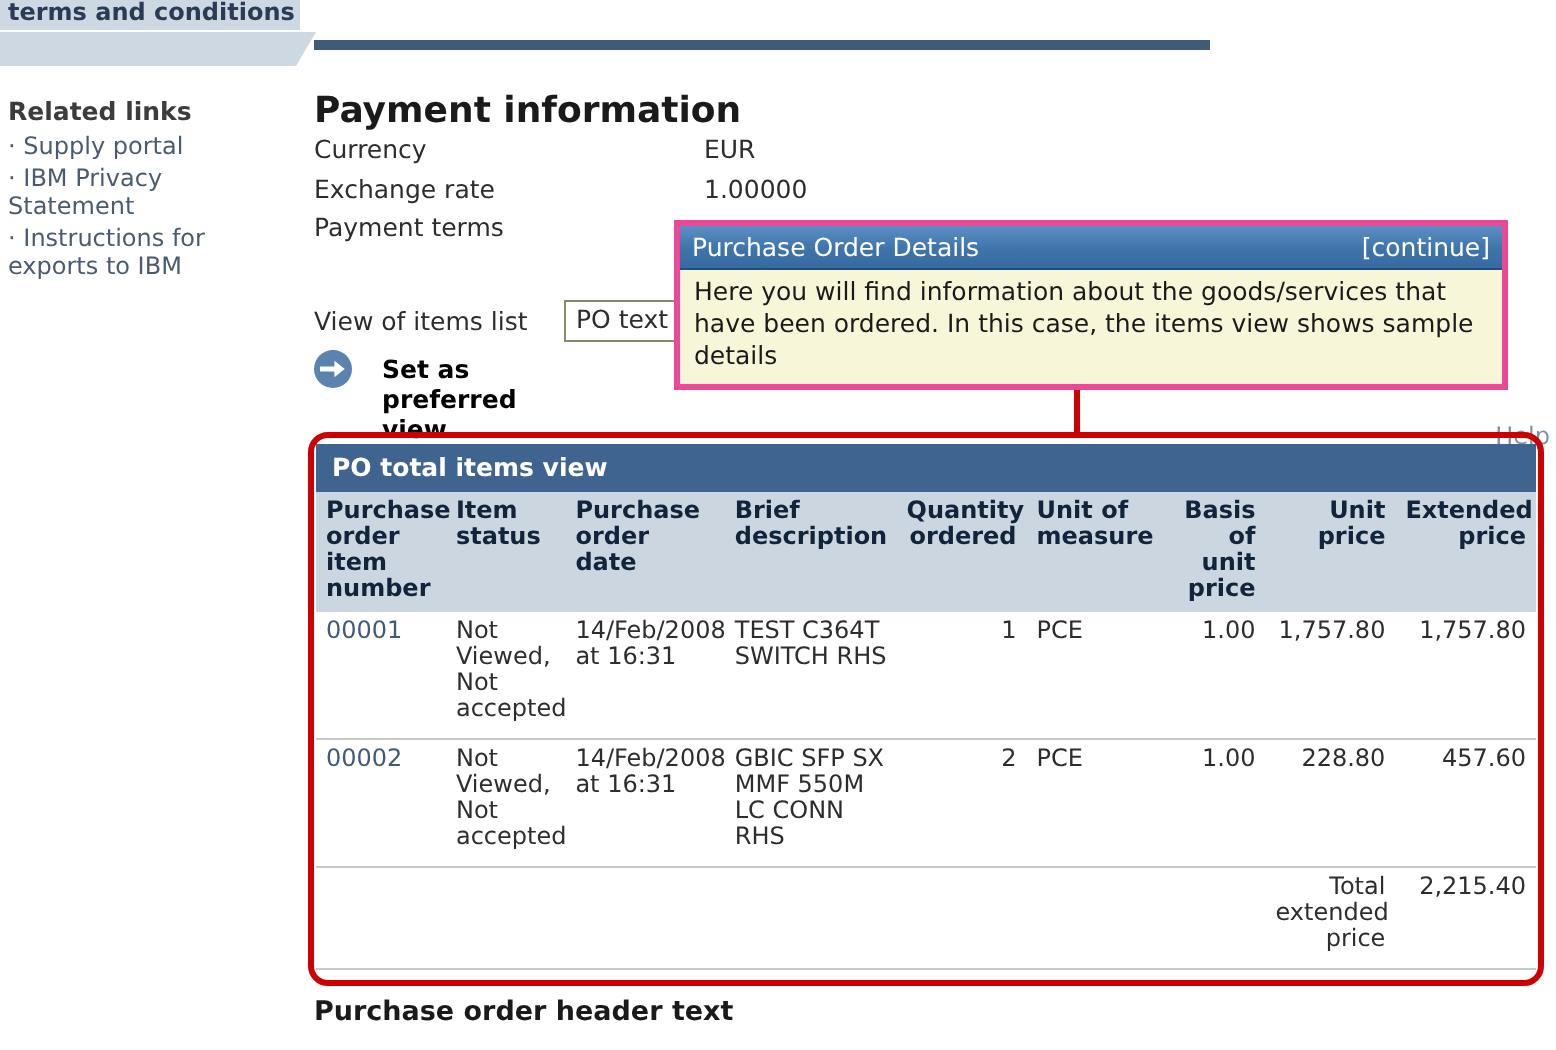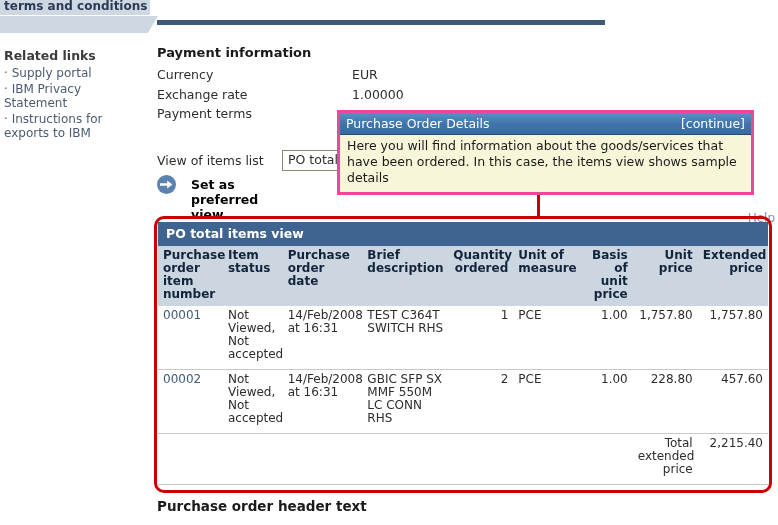--- a/index.html
+++ b/index.html
@@ -31,21 +31,21 @@
   }
   .rail-link{
     position:absolute;left:4px;width:140px;color:#4a5b70;font-size:12px;line-height:13.5px;
   }
   .rail-bullet{color:#4a5b70;}
 
   
   #main{position:absolute;left:152px;top:0;width:626px;height:525px;}
   #top-rule{position:absolute;left:5px;top:20px;width:448px;height:5px;background:#3f5b77;}
 
-  #payment-heading{position:absolute;left:5px;top:45px;font-weight:bold;font-size:13px;color:#1a1a1a;}
+  #payment-heading{position:absolute;left:5px;top:45px;font-weight:bold;font-size:18px;color:#1a1a1a;}
   .pay-label{position:absolute;left:5px;font-size:12.5px;color:#2d2d2d;}
   .pay-value{position:absolute;left:200px;font-size:12.5px;color:#2d2d2d;}
 
   #view-row{position:absolute;left:5px;top:153px;font-size:12.5px;color:#2d2d2d;}
   #view-select{
     position:absolute;left:130px;top:150px;
     border:1px solid #8a8a6a;background:#ffffff;
     padding:1px 5px 2px 5px;font-size:12.5px;color:#2d2d2d;
     font-family:"DejaVu Sans","Liberation Sans",sans-serif;
     height:16px;line-height:16px;
@@ -155,21 +155,21 @@
   <div class="pay-label" style="top:67px;">Currency</div>
   <div class="pay-value" style="top:67px;">EUR</div>
 
   <div class="pay-label" style="top:87px;">Exchange rate</div>
   <div class="pay-value" style="top:87px;">1.00000</div>
 
   <div class="pay-label" style="top:106px;">Payment terms</div>
   <div class="pay-value" style="top:106px;"></div>
 
   <div id="view-row">View of items list</div>
-  <div id="view-select">PO total</div>
+  <div id="view-select">PO text</div>
 
   <div id="pref-row">
     <span id="pref-arrow">
       <svg width="13" height="11" viewBox="0 0 13 11" aria-hidden="true">
         <path d="M0 4.2 H7.2 V1.4 L12.4 5.5 L7.2 9.6 V6.8 H0 Z" fill="#ffffff"></path>
       </svg>
     </span>
     <span id="pref-label">Set as preferred view</span>
   </div>
 

